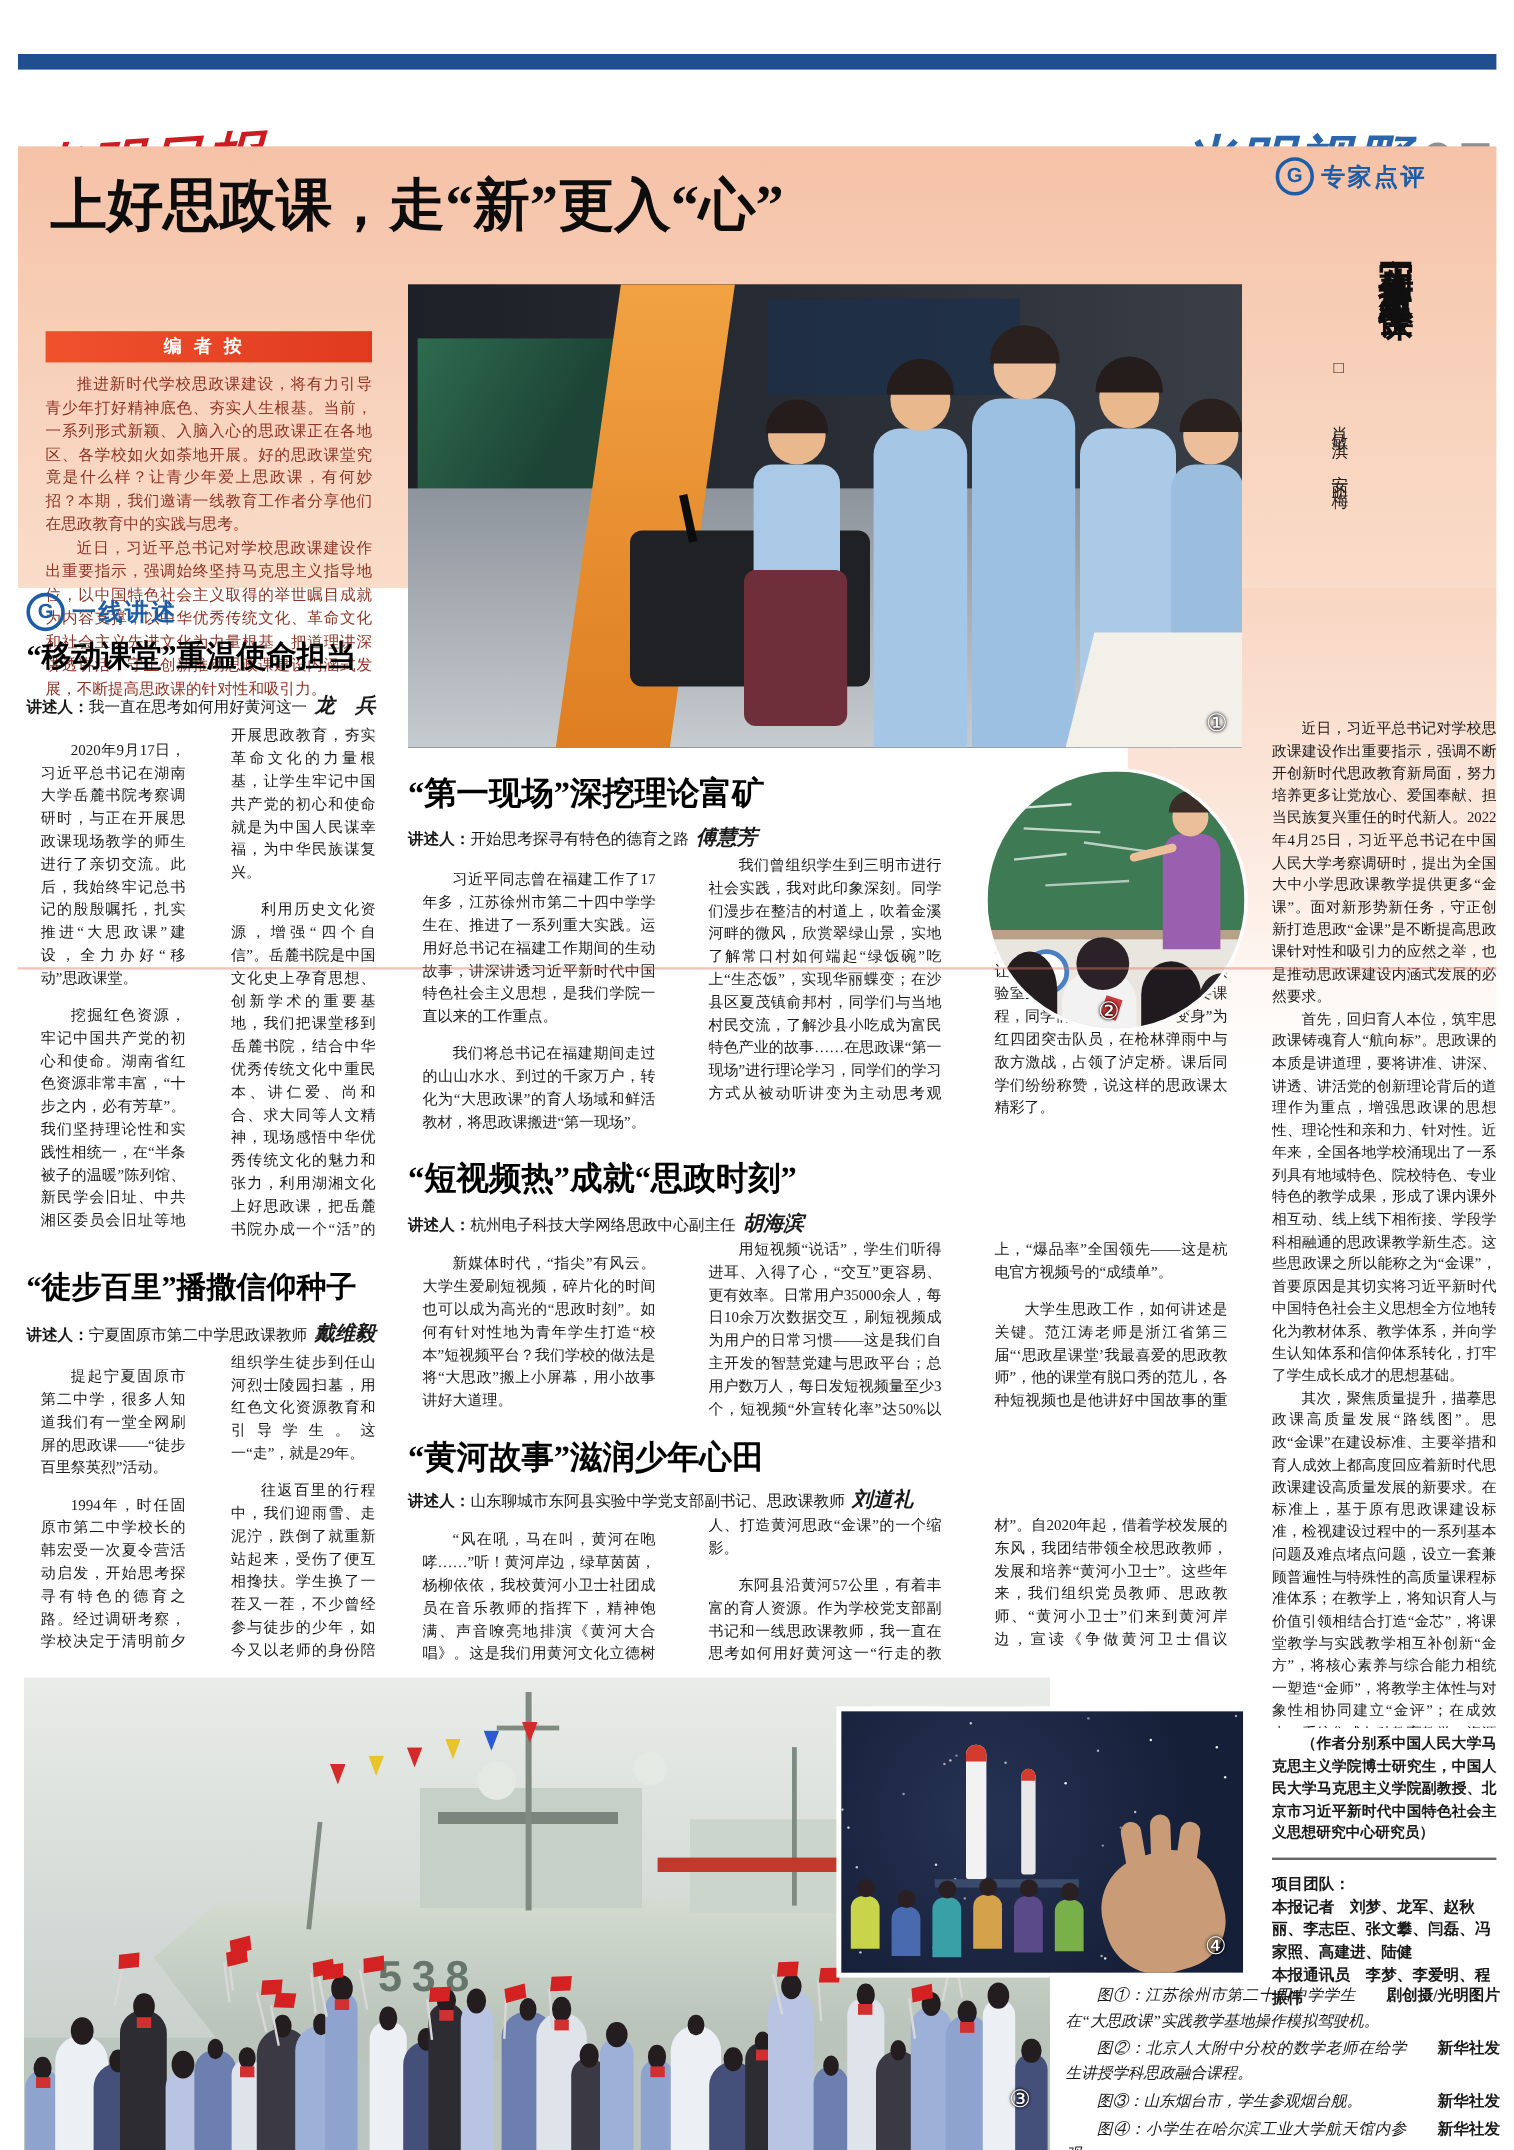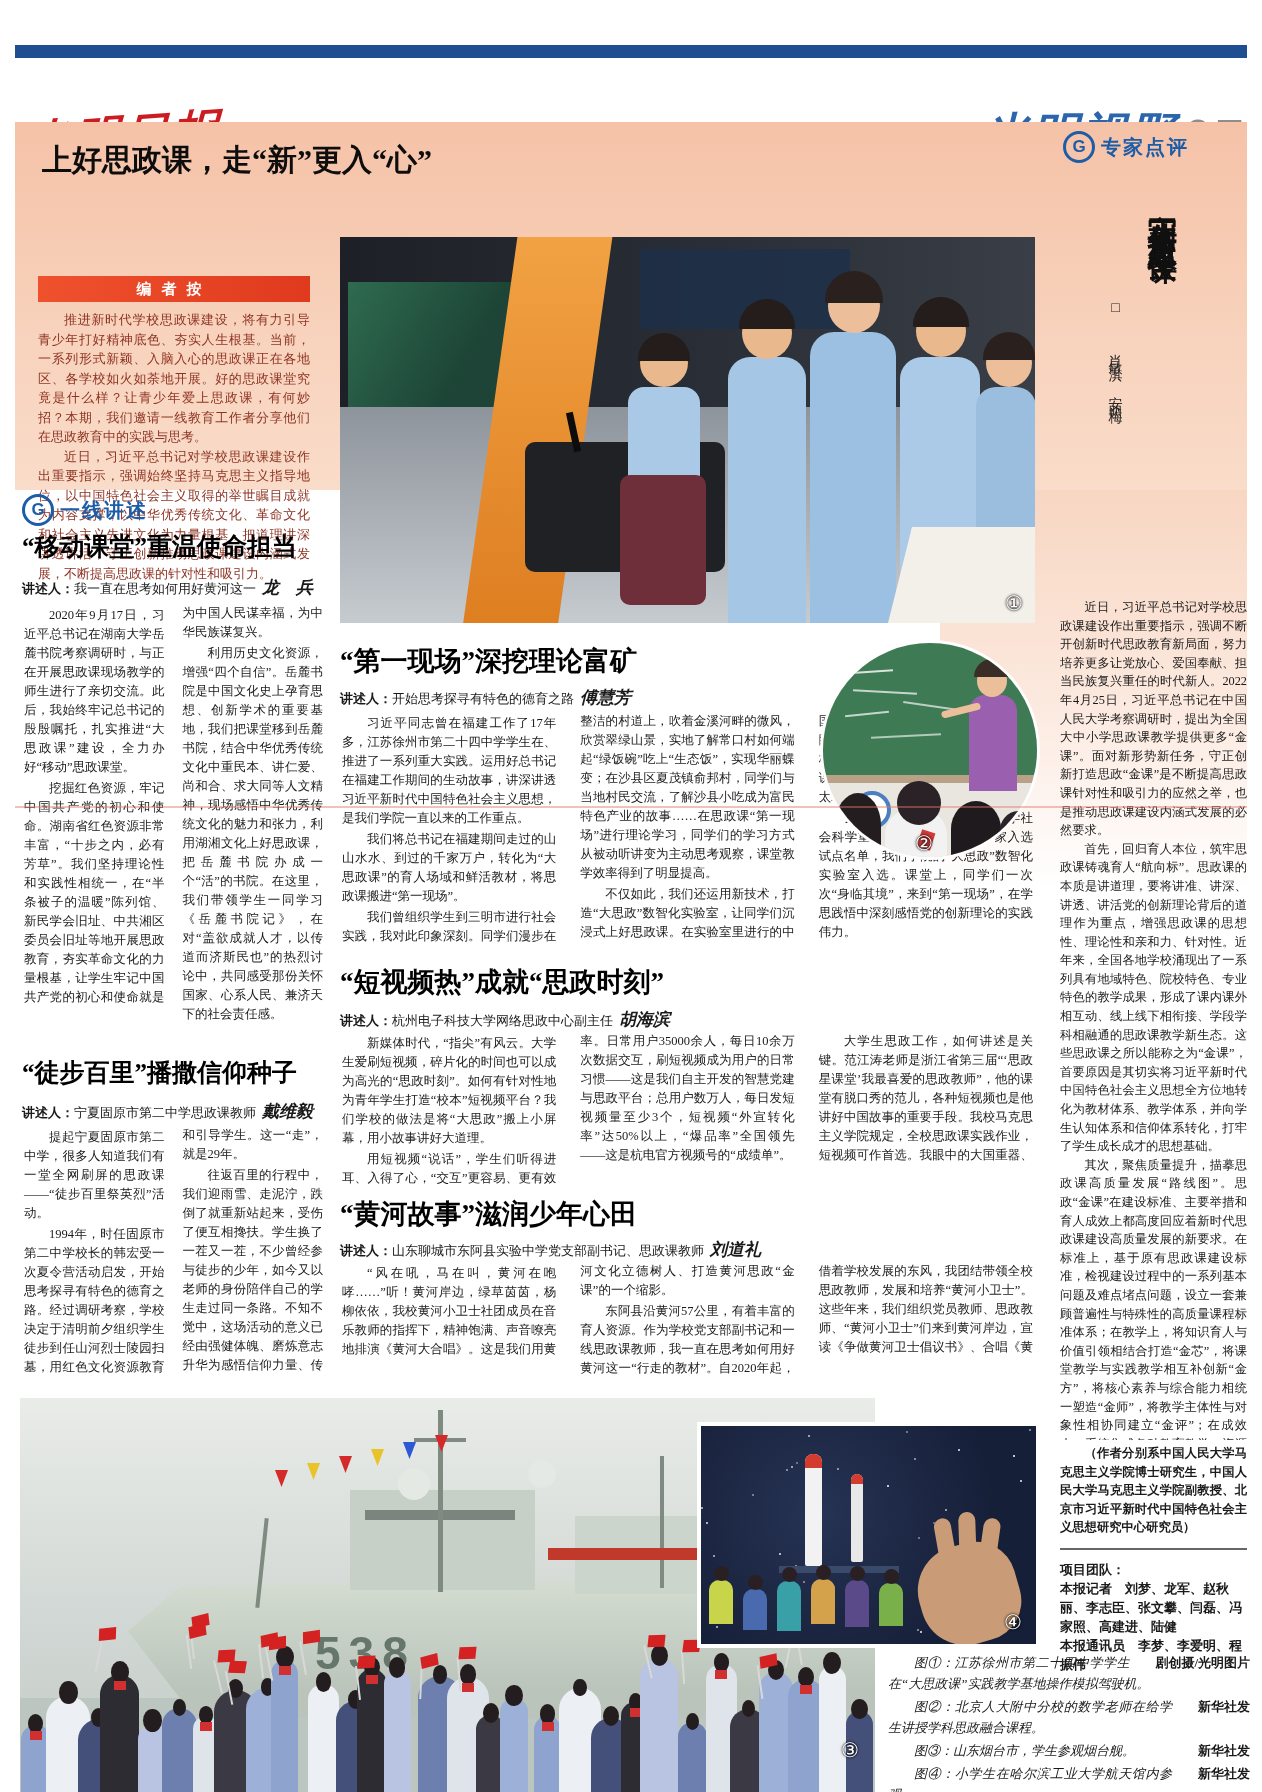--- a/index.html
+++ b/index.html
@@ -11,40 +11,40 @@
   #topbar{left:15px;top:45px;width:1232px;height:13px;background:#1f4e91;}
   #masthead{left:22px;top:86px;width:230px;height:100px;font-size:46px;font-weight:bold;font-style:italic;
             color:#cc1c22;transform:rotate(-4deg) skewX(-6deg);letter-spacing:4px;line-height:100px;}
   #dateline{left:655px;top:178px;width:380px;font-size:12px;font-weight:bold;letter-spacing:1px;}
   #section-name{left:982px;top:104px;font-size:47px;font-weight:bold;font-style:italic;color:#2b66ad;letter-spacing:2px;}
   #page-num{left:1182px;top:110px;font-size:50px;color:#8e8e8e;font-family:"DejaVu Sans",sans-serif;}
   
   #banner{left:15px;top:122px;width:1232px;height:368px;background:linear-gradient(180deg,#f5c2a7,#f8d3bd 60%,#f9dcc9);}
   #banner-ext{left:940px;top:490px;width:307px;height:400px;
       background:linear-gradient(180deg,#f8d6c2,#fcEae0 55%,#ffffff);}
-  #headline{left:42px;top:140px;width:660px;font-size:30px;font-weight:bold;color:#0d0d0d;letter-spacing:0px;z-index:2;}
+  #headline{left:42px;top:140px;width:660px;font-size:47px;font-weight:bold;color:#0d0d0d;letter-spacing:0px;z-index:2;}
   
   #ednote{left:38px;top:276px;width:272px;z-index:2;}
   #ednote .bar{height:26px;background:linear-gradient(90deg,#ef512d,#e03a1e);color:#fff;text-align:center;
       font-weight:bold;font-size:15px;letter-spacing:10px;line-height:26px;}
   #ednote .body{margin-top:8px;font-size:13px;line-height:19.5px;color:#8f3424;text-align:justify;}
   #ednote .body p{margin:0;text-indent:2em;}
   
   .gbadge{display:flex;align-items:center;gap:6px;z-index:3;}
   .gicon{width:26px;height:26px;border:3px solid #1d5da8;border-radius:50%;color:#1d5da8;
          font-family:"Liberation Sans",sans-serif;font-weight:bold;font-size:17px;display:flex;
          align-items:center;justify-content:center;background:transparent;}
   .glabel{color:#1d5da8;font-weight:bold;font-size:20px;font-family:"Liberation Sans",sans-serif;letter-spacing:2px;}
   
   .art-title{font-weight:bold;color:#000;z-index:2;}
   .speaker{font-size:13px;z-index:2;}
   .speaker .lbl{font-weight:bold;}
   .speaker .name{font-size:17px;font-weight:bold;font-style:italic;margin-left:6px;}
   .body-cols{font-size:12.5px;line-height:19px;text-align:justify;overflow:hidden;z-index:1;column-fill:auto;}
-  .body-cols p{margin:2px;text-indent:2em;}
+  .body-cols p{margin:12px;text-indent:2em;}
   
   #vtitle{left:1143px;top:192px;height:400px;writing-mode:vertical-rl;font-size:29px;font-weight:bold;
           letter-spacing:4px;color:#101010;z-index:2;}
   #vauthors{left:1106px;top:300px;height:240px;writing-mode:vertical-rl;font-size:14px;letter-spacing:7px;color:#222;z-index:2;}
   #essay{left:1060px;top:598px;width:187px;height:842px;font-size:12.3px;line-height:18.6px;
          text-align:justify;overflow:hidden;z-index:1;}
   #essay p{margin:0;text-indent:2em;}
   #author-note{left:1060px;top:1444px;width:187px;font-size:12.3px;line-height:18.6px;font-weight:bold;
                text-align:justify;z-index:2;}
   #author-note p{margin:0;text-indent:2em;}
@@ -240,21 +240,21 @@
     <div class="shape" style="left:345px;top:112px;width:150px;height:10px;background:#4a544e;opacity:.6;"></div>
     <div class="shape" style="left:555px;top:118px;width:230px;height:78px;background:#ccd5cb;"></div>
     <div class="shape" style="left:418px;top:12px;width:5px;height:182px;background:#7f8a80;"></div>
     <div class="shape" style="left:394px;top:40px;width:52px;height:4px;background:#7f8a80;"></div>
     <div class="shape" style="left:640px;top:58px;width:4px;height:132px;background:#7f8a80;"></div>
     <div class="shape" style="left:240px;top:120px;width:4px;height:90px;background:#7f8a80;transform:rotate(6deg);"></div>
     <div class="shape" style="left:378px;top:70px;width:32px;height:32px;background:#e4e9e3;border-radius:50%;"></div>
     <div class="shape" style="left:508px;top:62px;width:28px;height:28px;background:#e4e9e3;border-radius:50%;"></div>
     <div class="shape" style="left:678px;top:92px;width:26px;height:26px;background:#e4e9e3;border-radius:50%;"></div>
     <div class="shape" style="left:528px;top:150px;width:150px;height:12px;background:#c0392b;"></div>
-    <div class="abs sans" style="left:295px;top:228px;font-size:46px;font-weight:bold;color:#66766c;letter-spacing:8px;">538</div>
+    <div class="abs sans" style="left:295px;top:228px;font-size:36px;font-weight:bold;color:#66766c;letter-spacing:8px;">538</div>
     <div id="ship-flagline" style="position: absolute; left: 0px; top: 0px; width: 855px; height: 200px;">
         <div style="position: absolute; left: 255px; top: 72px; width: 13px; height: 17px; background: rgb(212, 42, 42); clip-path: polygon(0px 0px, 100% 0px, 50% 100%);"></div>
         <div style="position: absolute; left: 287px; top: 65px; width: 13px; height: 17px; background: rgb(232, 195, 42); clip-path: polygon(0px 0px, 100% 0px, 50% 100%);"></div>
         <div style="position: absolute; left: 319px; top: 58px; width: 13px; height: 17px; background: rgb(212, 42, 42); clip-path: polygon(0px 0px, 100% 0px, 50% 100%);"></div>
         <div style="position: absolute; left: 351px; top: 51px; width: 13px; height: 17px; background: rgb(232, 195, 42); clip-path: polygon(0px 0px, 100% 0px, 50% 100%);"></div>
         <div style="position: absolute; left: 383px; top: 44px; width: 13px; height: 17px; background: rgb(42, 90, 212); clip-path: polygon(0px 0px, 100% 0px, 50% 100%);"></div>
         <div style="position: absolute; left: 415px; top: 37px; width: 13px; height: 17px; background: rgb(212, 42, 42); clip-path: polygon(0px 0px, 100% 0px, 50% 100%);"></div>
       </div>
     <div class="abs" id="ship-crowd" style="left:0;top:236px;width:855px;height:158px;">
         <div style="position: absolute; left: 1.00041px; top: 91.115px; width: 29.6138px; height: 76.0635px; background: rgb(143, 163, 207); border-radius: 14.8069px 14.8069px 0px 0px;"></div>

